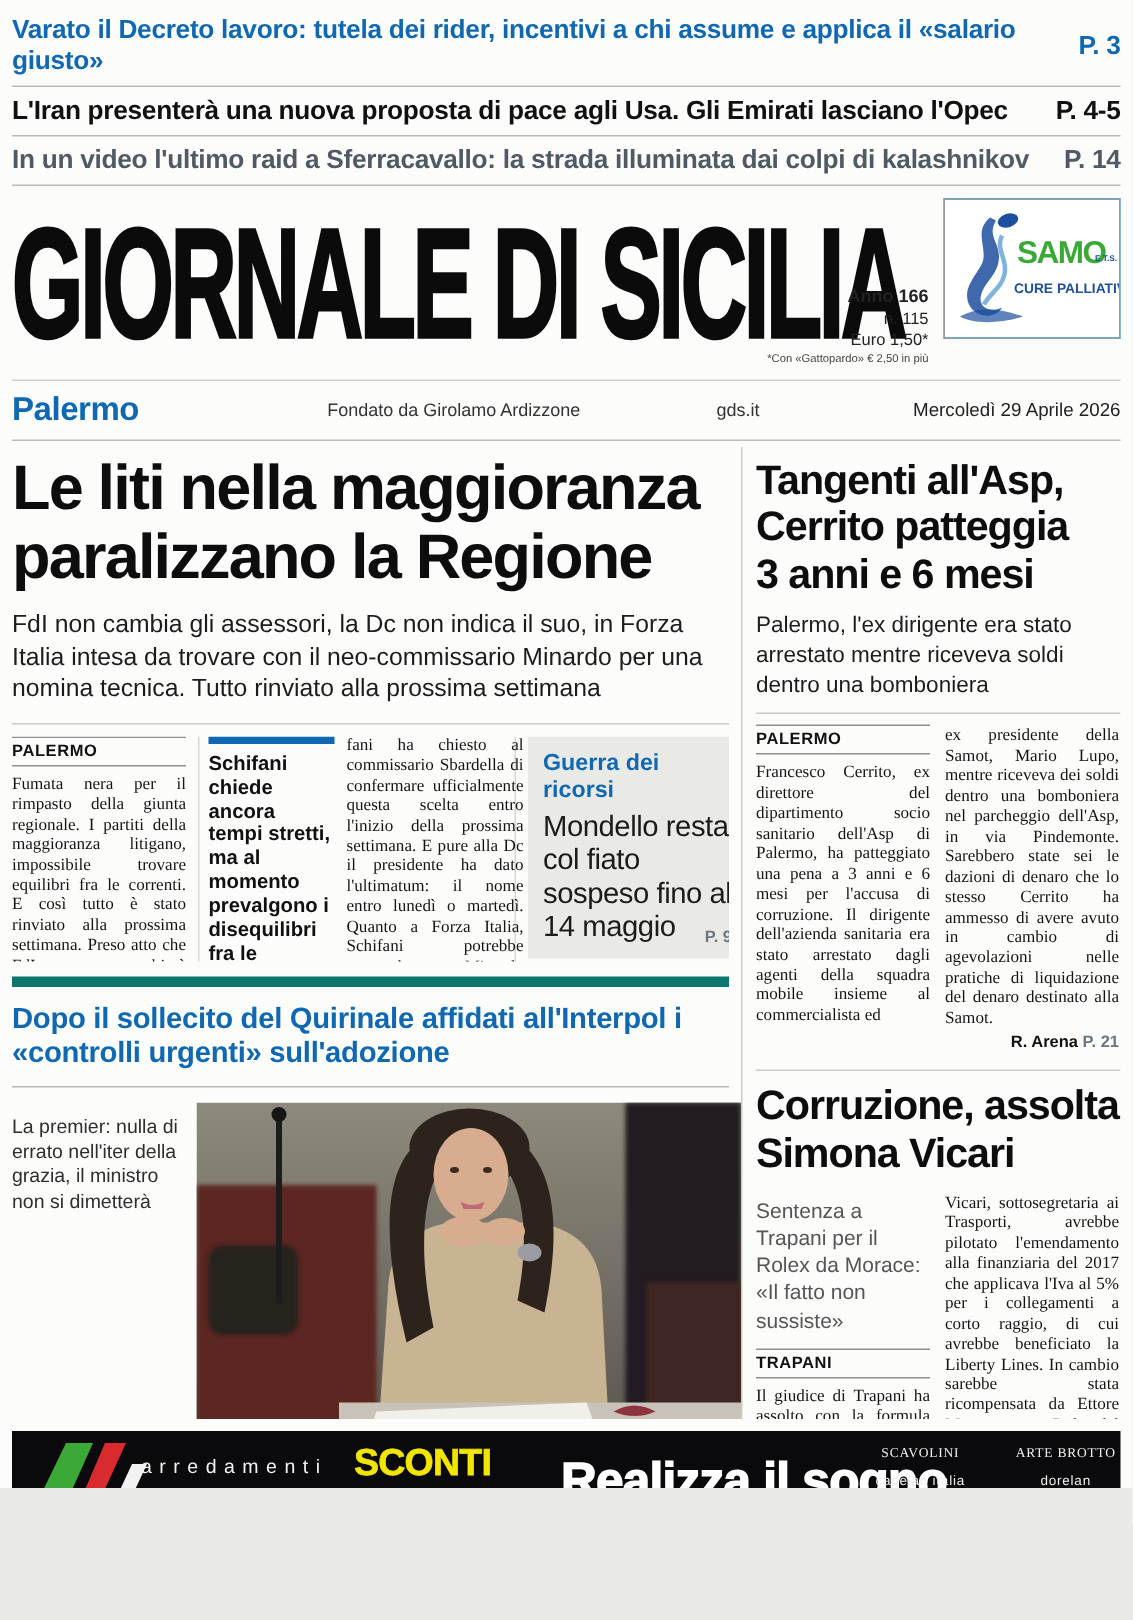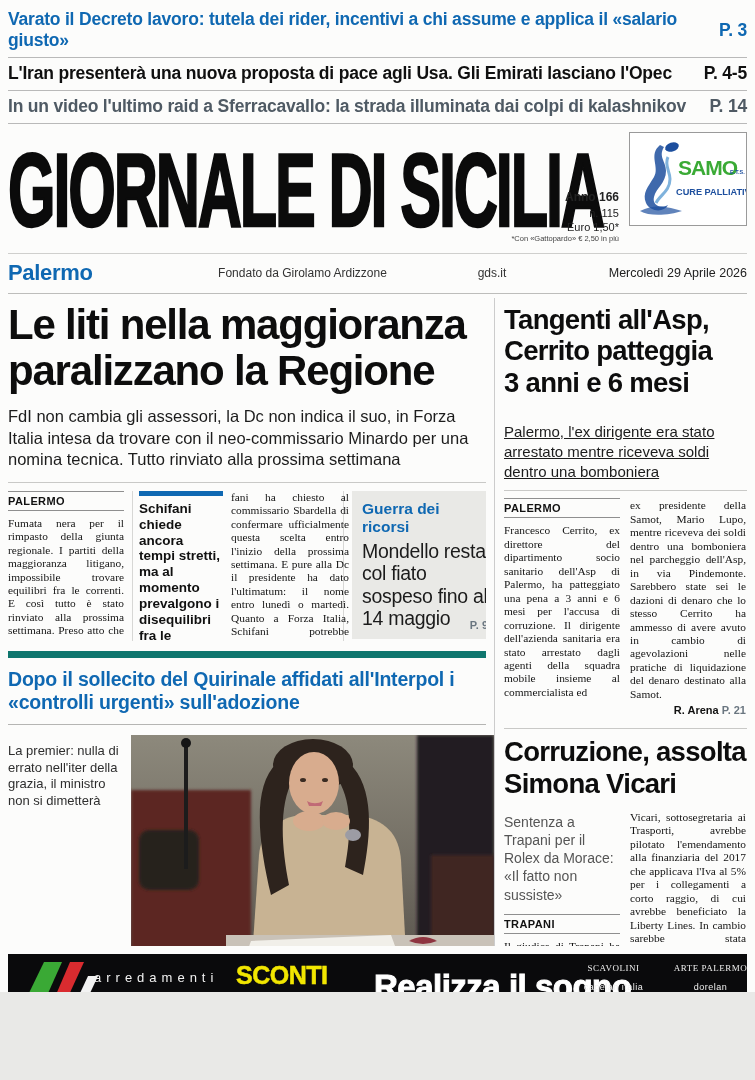--- a/index.html
+++ b/index.html
@@ -52,21 +52,21 @@
   .graybox .gt { font-size:19.5px; line-height:1.15; color:#1b1b1b; letter-spacing:-.3px; }
   .graybox .gp { position:absolute; right:10px; bottom:8px; font-size:11px; font-weight:bold; color:#6a7680; }
   .strip { border-top:7px solid #0f766e; border-bottom:1px solid #b5b5b3; margin-top:10px;
     padding:10px 0; font-size:19.5px; font-weight:bold; color:#0f68b2; letter-spacing:-.2px; }
   .minetti-row { display:grid; grid-template-columns:115px 363px; column-gap:8px; padding-top:10px; }
   .m-head { font-size:21px; line-height:1.12; font-weight:bold; letter-spacing:-.4px; color:#0d0d0d; white-space:pre-line; }
   .m-deck { margin-top:8px; font-size:13px; line-height:1.3; color:#2e2e2e; margin-bottom:8px; }
   .photo-wrap { position:relative; }
   
   .r-head { font-size:27.5px; line-height:1.14; font-weight:bold; letter-spacing:-.7px; color:#0d0d0d; white-space:pre-line; }
-  .r-deck { margin-top:24px; font-size:15px; line-height:1.32; color:#1c1c1c;text-decoration:underline; }
+  .r-deck { margin-top:9px; font-size:15px; line-height:1.32; color:#1c1c1c; }
   .r-rule { border:none; border-top:1px solid #c9c9c7; margin:9px 0 7px 0; }
   .two-cols { display:grid; grid-template-columns:116px 116px; column-gap:10px; }
   .v-deck { font-size:14px; line-height:1.3; color:#555; margin:2px 0 10px 0; }
   
   .ad { position:relative; margin-top:8px; height:166px; background:#0a0a0c; color:#fff; overflow:hidden; }
   .ad-arred { position:absolute; left:86px; top:16px; letter-spacing:5px; font-size:13px; color:#f2f2f2; }
   .ad-musso { position:absolute; left:84px; top:28px; font-size:46px; font-weight:bold; letter-spacing:1px; -webkit-text-stroke:1px #fff; }
   .ad-sconti { position:absolute; left:228px; top:8px; color:#f2e600; font-weight:bold; font-size:25px; line-height:1.08; letter-spacing:-.5px; white-space:pre-line; -webkit-text-stroke:.5px #f2e600;}
   .ad-50 { position:absolute; left:222px; top:32px; color:#737373; font-weight:bold; font-size:70px; letter-spacing:-2px; -webkit-text-stroke:2px #f2e600; }
   .ad-slogan { position:absolute; left:366px; top:14px; font-size:33px; font-weight:bold; letter-spacing:-.5px; -webkit-text-stroke:1px #fff; }
@@ -272,21 +272,21 @@
       <div class="b">NOSTRO</div>
       <div class="b">SHOWROOM</div>
       <div class="m">Chiusa Sclafani (PA)</div>
       <div class="m">2000 MQ</div>
 
     </div>
     <div class="ad-casa">Una casa bella
 e accessibile</div>
     <div class="brands">
       <div class="srf">SCAVOLINI</div>
-      <div class="srf">ARTE PALERMO</div>
+      <div class="srf">ARTE BROTTO</div>
       <div>capelan italia</div>
       <div>dorelan</div>
       <div>SANGIACOMO</div>
       <div class="srf">Fasolin</div>
       <div>calligaris</div>
       <div>Colombini Casa</div>
       <div>EVO CUCINE</div>
       <div>moretti compact</div>
       <div>TOMASELLA</div>
       <div class="srf">LE FABLIER</div>

